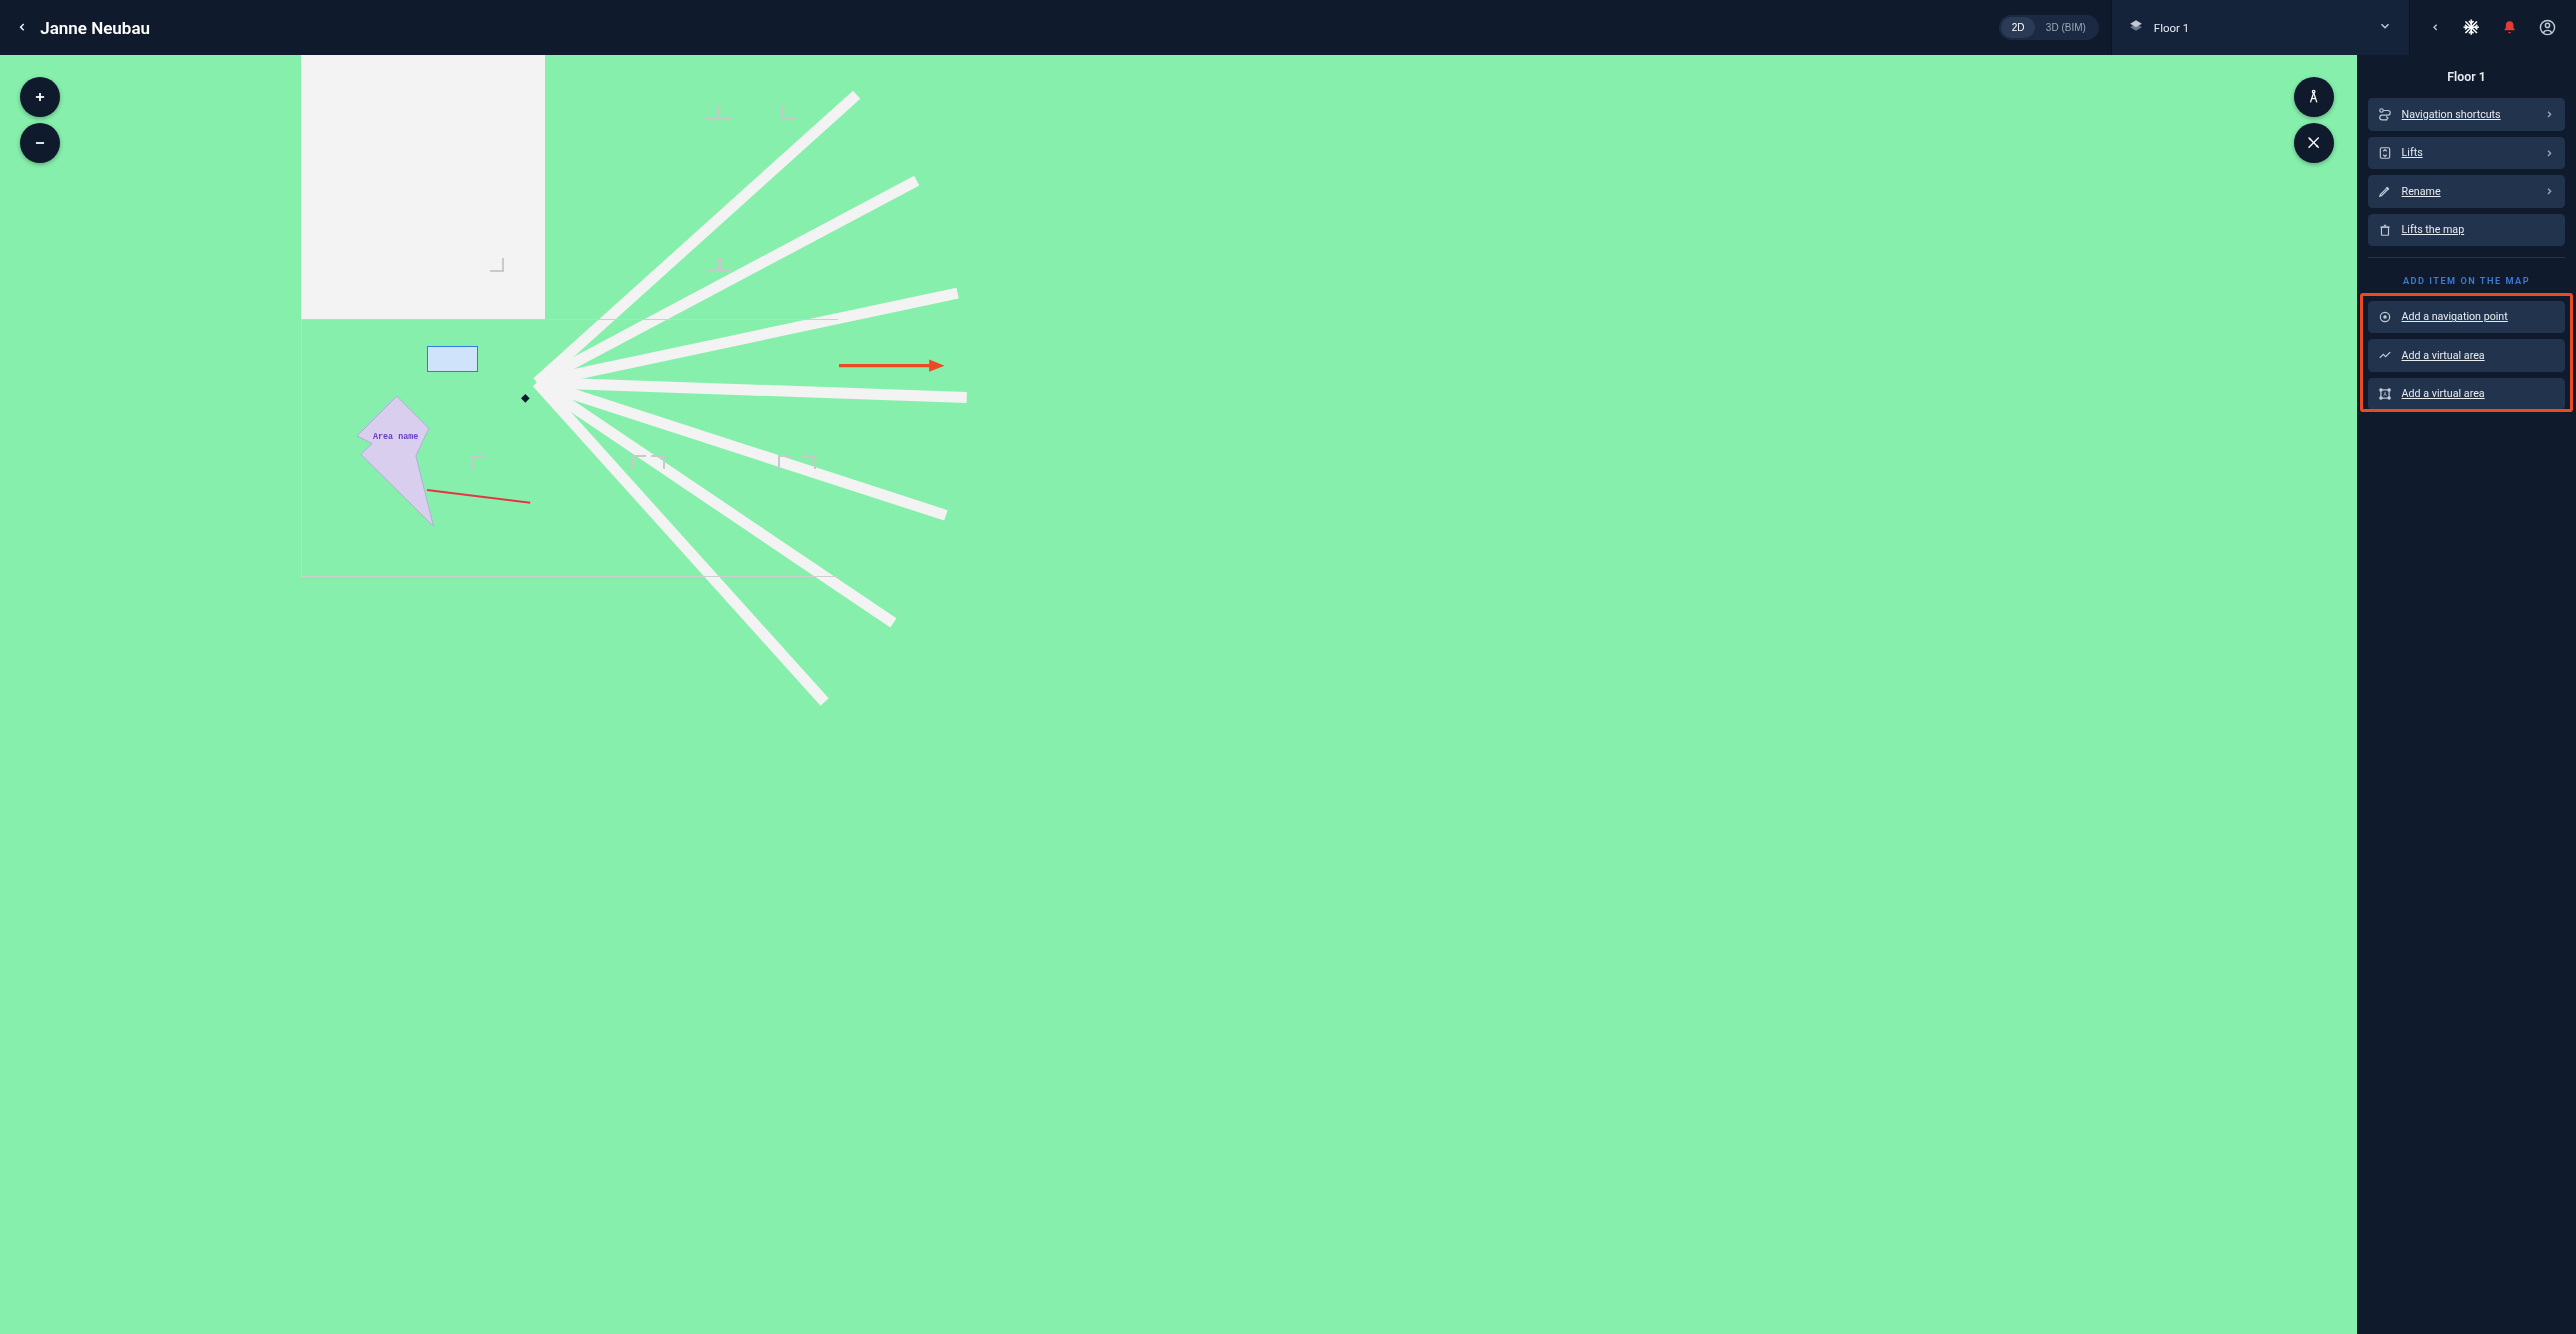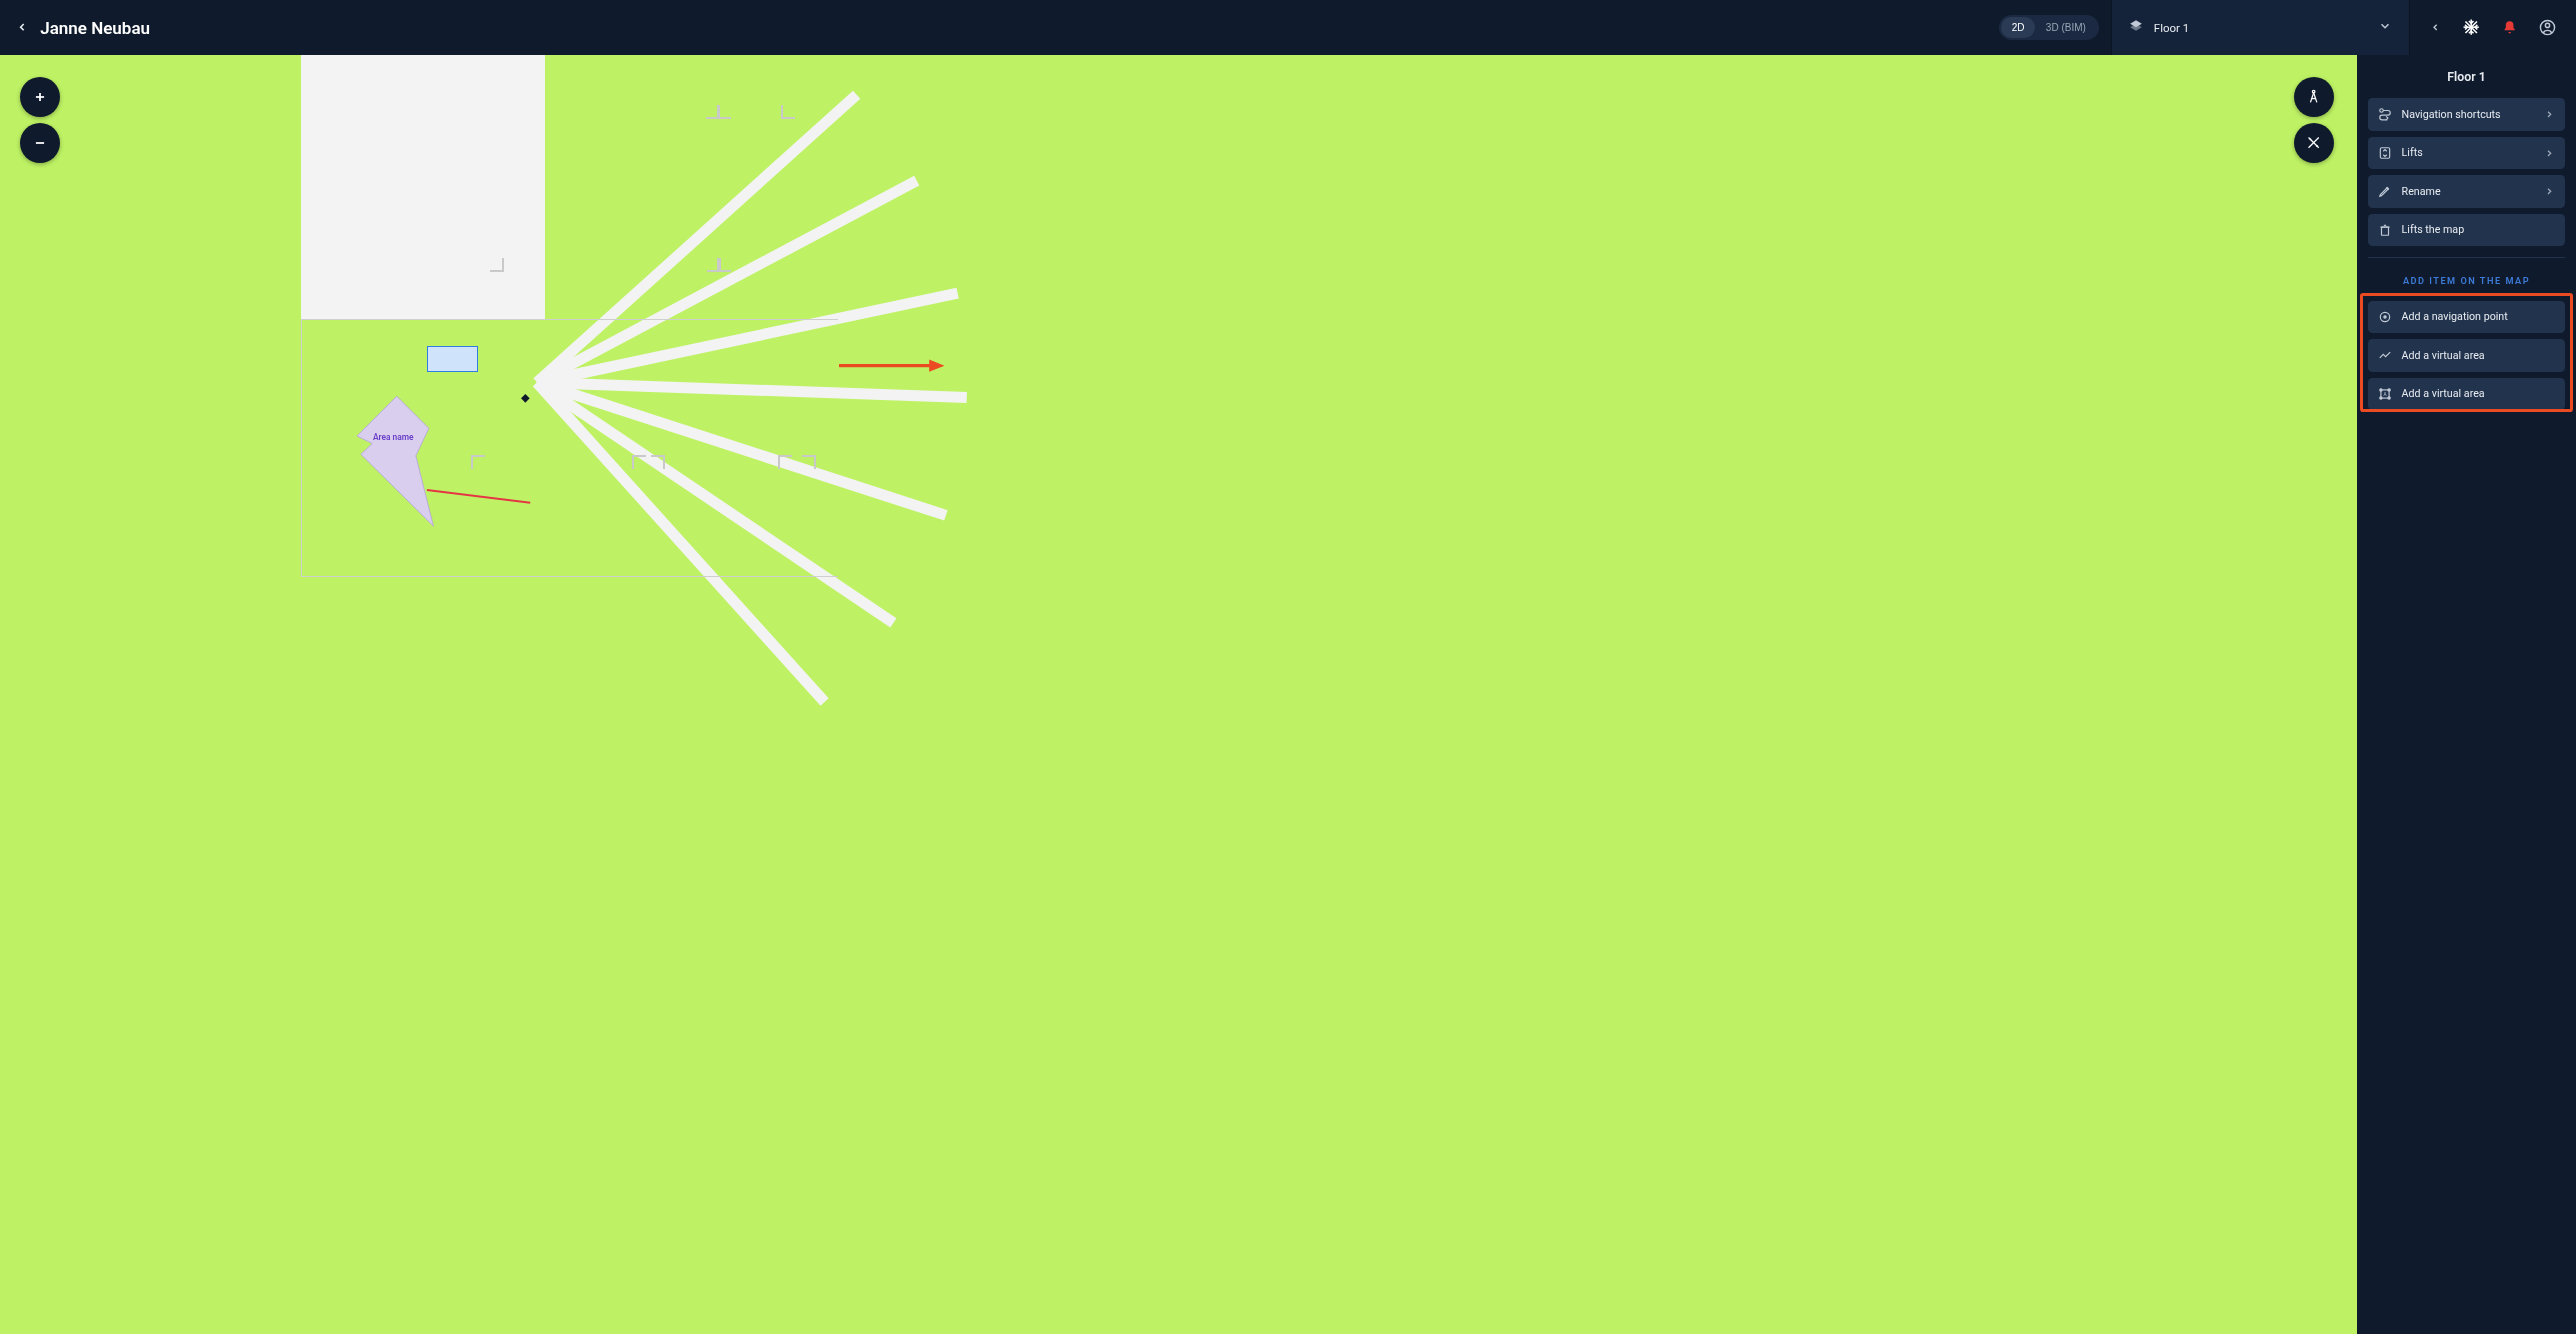--- a/index.html
+++ b/index.html
@@ -84,22 +84,23 @@
 
   
   .content {
     flex: 1;
     display: flex;
     min-height: 0;
   }
   .map-area {
     flex: 1;
     position: relative;
-    background: #bef264;
+    background: #86efac;
     overflow: hidden;
+    font-family: Liberation Mono, monospace;
   }
   
   .plan-block {
     position: absolute;
     background: #f3f3f3;
   }
   .plan-corner {
     position: absolute;
     width: 18.4px; height: 18.4px;
   }
@@ -215,20 +216,21 @@
   .side-item {
     background: #22334d;
     border-radius: 4.6px;
     padding: 9.2px 10.7px;
     display: flex;
     align-items: center;
     gap: 9.2px;
     margin-bottom: 6.1px;
     cursor: pointer;
     font-size: 10.7px;
+    text-decoration: underline;
   }
   .side-item .grow { flex: 1; }
   .side-item svg.lead { width: 14px; height: 14px; color: #c0c9d5; flex-shrink:0; }
   .side-item svg.chev { width: 10.7px; height: 10.7px; color: #9aa6b5; }
   .section-label {
     text-align: center;
     color: #3d7bd9;
     font-size: 9.2px;
     letter-spacing: 1.5px;
     font-weight: 600;

